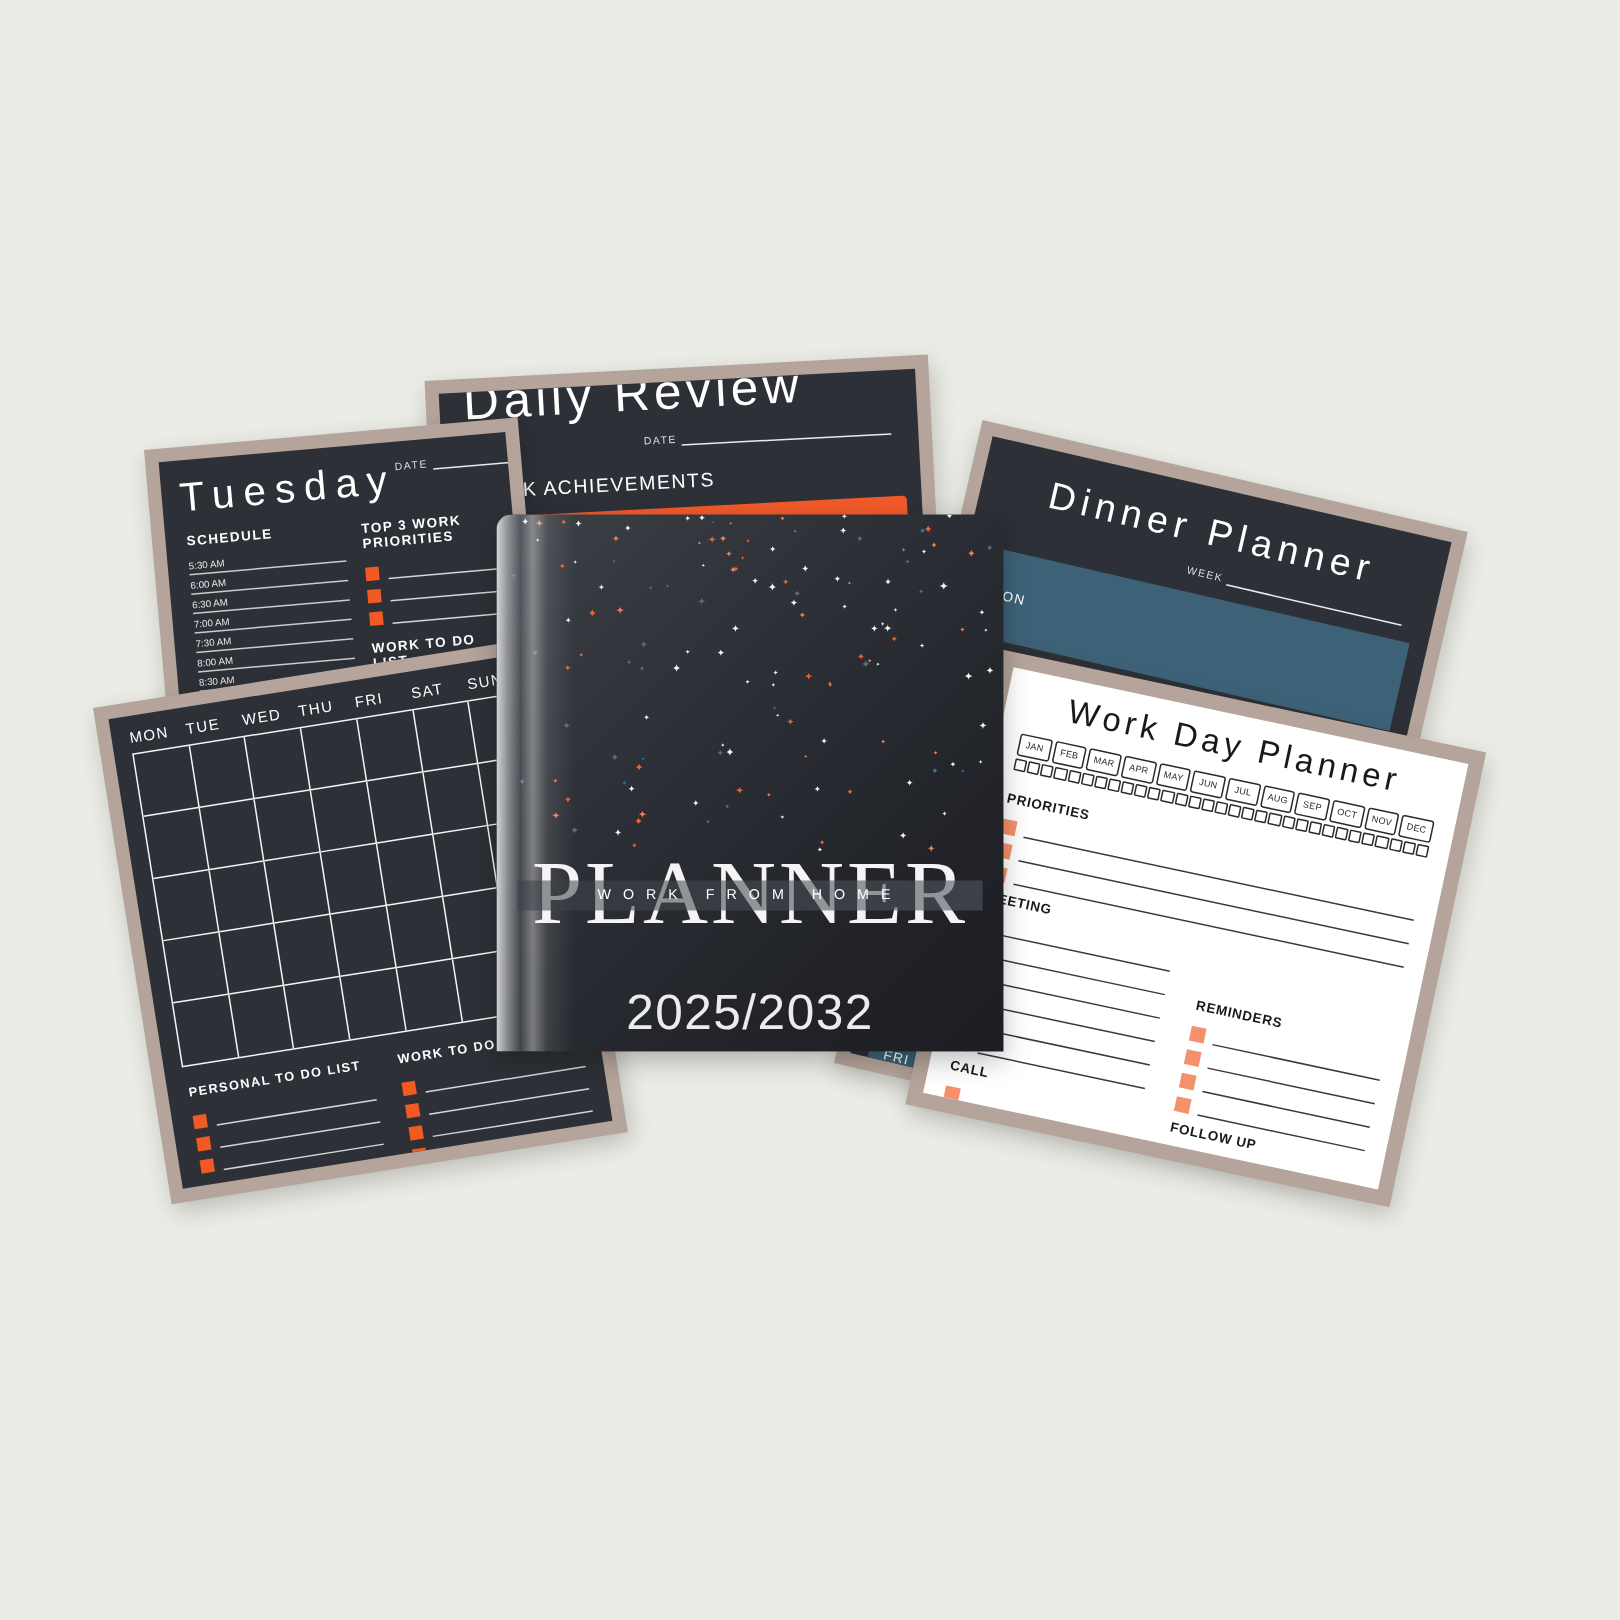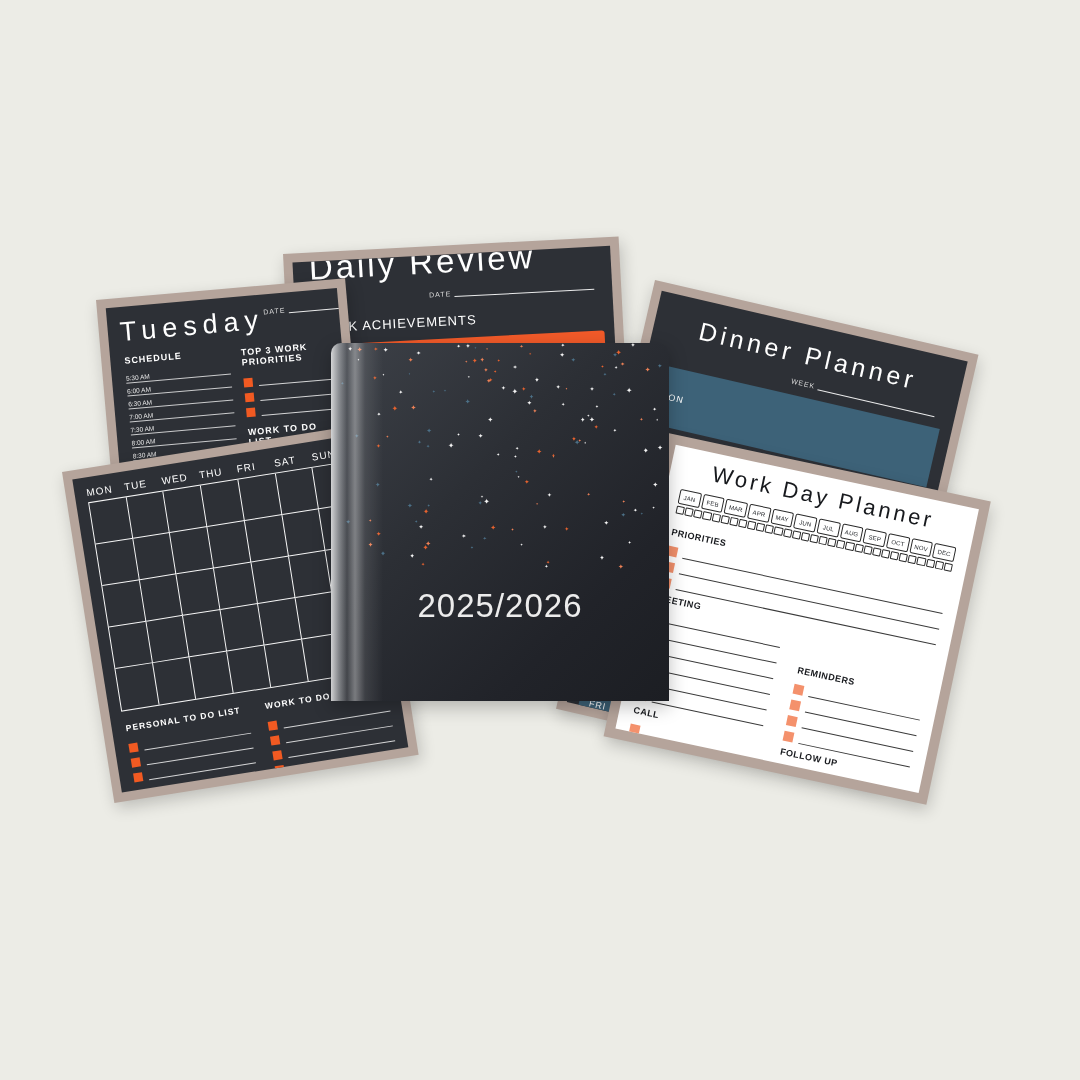--- a/index.html
+++ b/index.html
@@ -636,18 +636,24 @@
         <span class="star" style="left:96.5%;top:5.5%;font-size:6.1px;color:#4c7087">✦</span>
         <span class="star" style="left:59.6%;top:18.3%;font-size:5.7px;color:#ee8257">✦</span>
         <span class="star" style="left:73.1%;top:26.9%;font-size:4.1px;color:#ee8257">✦</span>
         <span class="star" style="left:88.6%;top:0.1%;font-size:5.9px;color:#f5f5f5">✦</span>
         <span class="star" style="left:70.9%;top:3.8%;font-size:6.1px;color:#4c7087">✦</span>
         <span class="star" style="left:24.7%;top:49.5%;font-size:4.1px;color:#4c7087">✦</span>
         <span class="star" style="left:22.8%;top:3.9%;font-size:6.3px;color:#ee8257">✦</span>
       </div>
     <div class="spine"></div>
     <div class="cover-title-block">
-      <div class="cover-years">2025/2026</div>
+      <div class="cover-title">
+        <span>PLANNER</span>
+        <div class="cover-band">
+          <span class="cover-sub">WORK FROM HOME</span>
+        </div>
+      </div>
+      <div class="cover-years">2025/2032</div>
     </div>
   </div>
 
 
 </div>
 
 </body></html>

